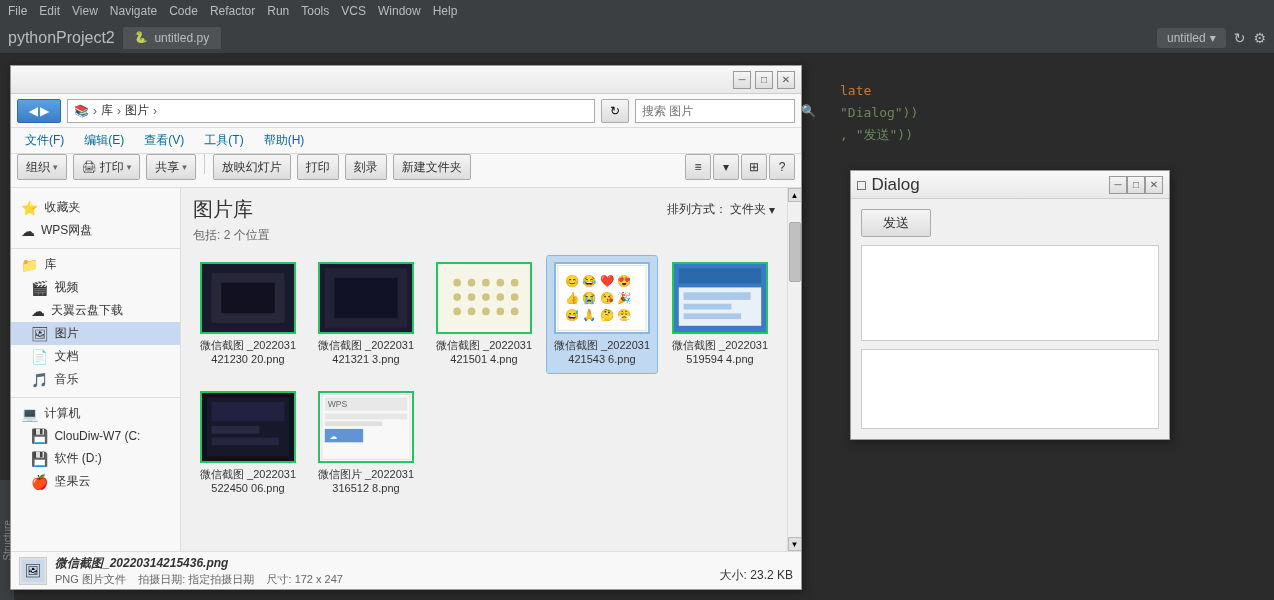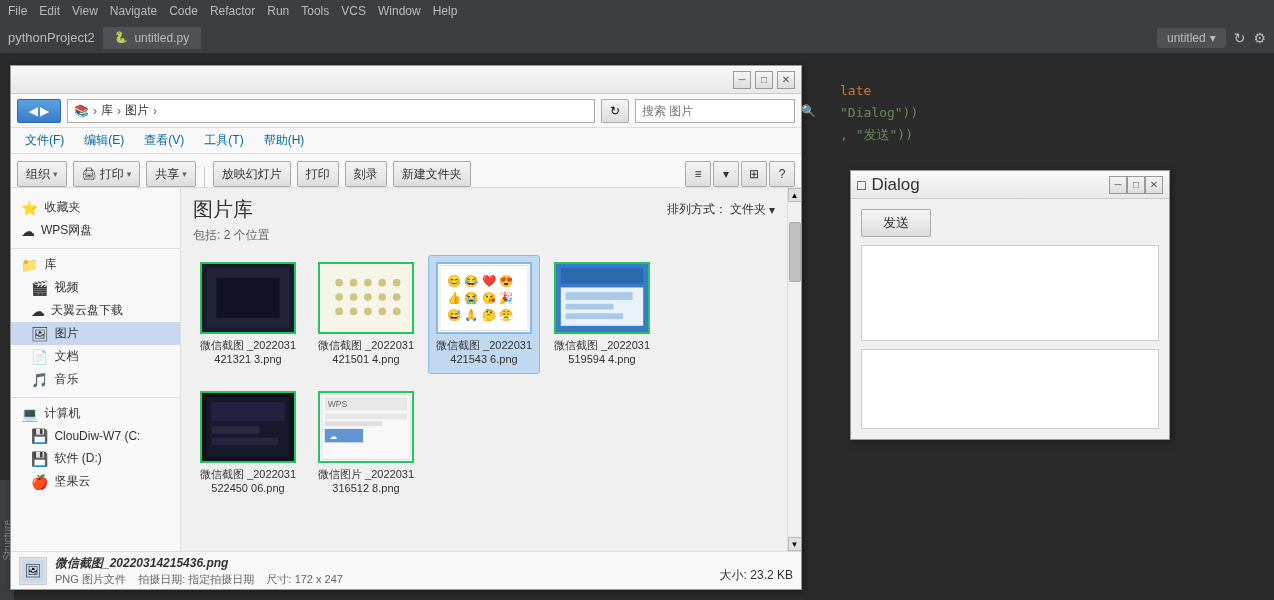--- a/index.html
+++ b/index.html
@@ -47,21 +47,21 @@
       background: #3c3f41;
       border-bottom: 1px solid #2b2b2b;
       display: flex;
       align-items: center;
       padding: 0 8px;
       gap: 8px;
       z-index: 1;
     }
     .ide-project-label {
       color: #bbbbbb;
-      font-size: 13px;
+      font-size: 16px;
     }
     .ide-tab {
       background: #4e5254;
       color: #bbbbbb;
       font-size: 12px;
       padding: 4px 12px;
       border-radius: 2px 2px 0 0;
       display: flex;
       align-items: center;
       gap: 6px;
@@ -237,21 +237,21 @@
       cursor: pointer;
       border-radius: 2px;
     }
 
     
     .fe-toolbar {
       height: 34px;
       background: #f8f8f8;
       border-bottom: 1px solid #ddd;
       display: flex;
-      align-items: flex-end;
+      align-items: flex-start;
       padding: 0 6px;
       gap: 6px;
     }
     .fe-tool-btn {
       height: 26px;
       padding: 0 8px;
       background: linear-gradient(to bottom, #f5f5f5, #ddd);
       border: 1px solid #aaa;
       border-radius: 2px;
       font-size: 12px;
@@ -734,20 +734,32 @@
           <div class="fe-sort-btn">
             <span>排列方式：</span>
             <span>文件夹</span>
             <span>▾</span>
           </div>
         </div>
         <div class="fe-library-sub">包括: 2 个位置</div>
 
         <div class="fe-file-grid">
 
+          <div class="fe-file-item">
+            <div class="fe-file-thumb thumb-movie">
+              <svg width="96" height="72" viewBox="0 0 96 72">
+                <rect width="96" height="72" fill="#1a1a2e"></rect>
+                <rect x="10" y="10" width="76" height="52" fill="#2d2d3e" opacity="0.7"></rect>
+                <rect x="20" y="20" width="56" height="32" fill="#0d0d1a" opacity="0.8"></rect>
+              </svg>
+            </div>
+            <span class="fe-file-name">微信截图
+_2022031421230
+20.png</span>
+          </div>
 
           <div class="fe-file-item">
             <div class="fe-file-thumb" style="background:#1a1a2e">
               <svg width="96" height="72" viewBox="0 0 96 72">
                 <rect width="96" height="72" fill="#1a1a2e"></rect>
                 <rect x="5" y="5" width="86" height="62" fill="#2a2a3e" opacity="0.6"></rect>
                 <rect x="15" y="15" width="66" height="42" fill="#111125" opacity="0.9"></rect>
               </svg>
             </div>
             <span class="fe-file-name">微信截图

